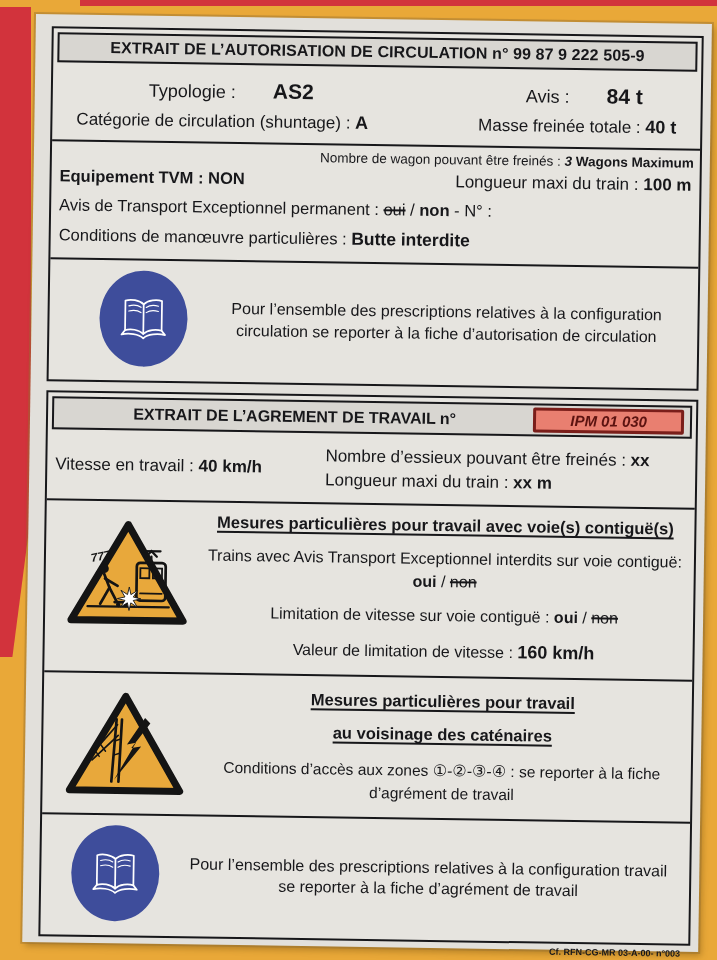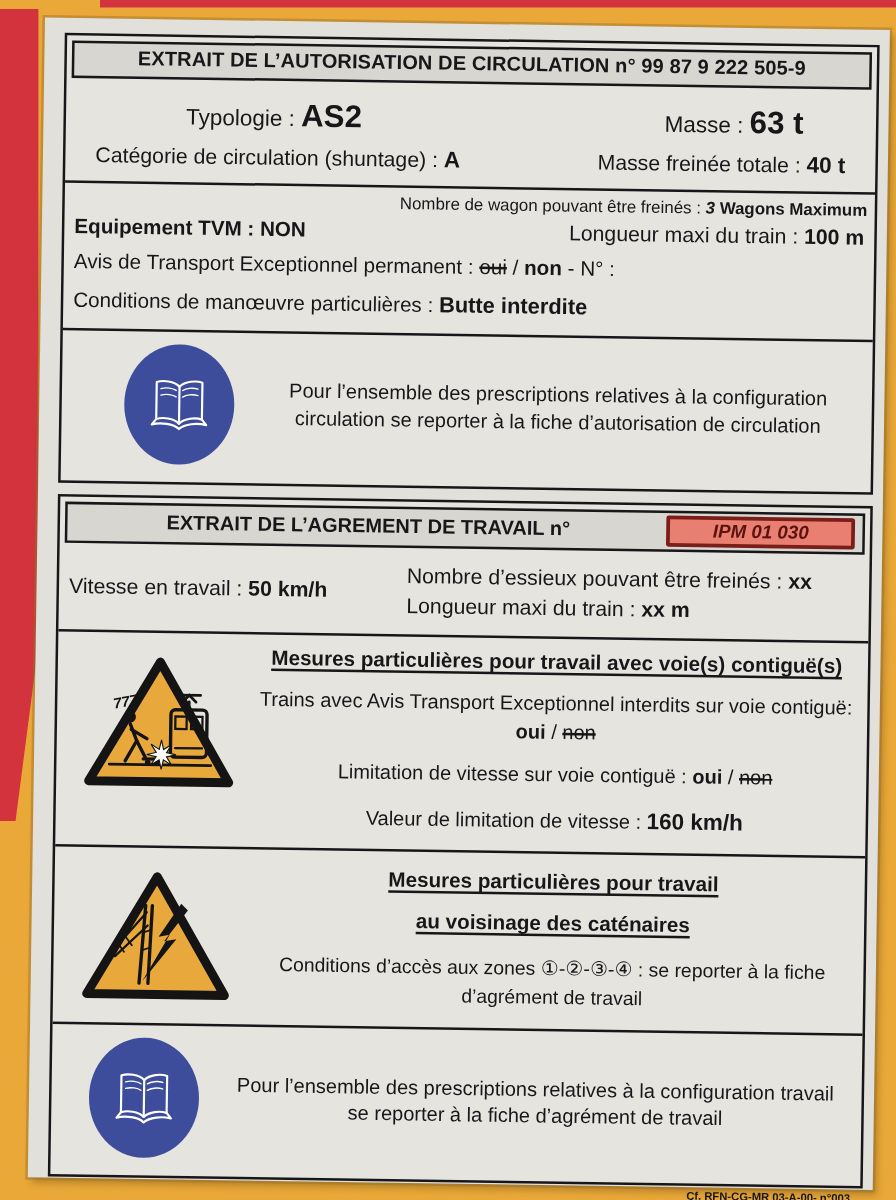--- a/index.html
+++ b/index.html
@@ -37,21 +37,21 @@
     border:3px solid #7A1E1A;background:#E97F70;color:#5C1310;
     font-weight:bold;font-style:italic;font-size:15px;
     padding:1px 34px;border-radius:2px;
   }
   .b{font-weight:bold;}
   .bi{font-weight:bold;font-style:italic;}
   .strike{text-decoration:line-through;text-decoration-thickness:1.5px;}
   .divider{border-top:2px solid #17171a;}
   .row-flex{display:flex;justify-content:space-between;align-items:baseline;}
   .typ-row{padding:10px 58px 0 96px;font-size:18px;}
-  .typ-row .b{font-size:25px;}
+  .typ-row .b{font-size:21px;margin-left:32px;}
   .cat-row{padding:8px 24px 10px 24px;font-size:17px;}
   .cat-row .b{font-size:18px;}
   .wagon-line{text-align:right;font-size:13.5px;padding:5px 6px 2px 0;}
   .tvm-row{padding:3px 8px 2px 8px;font-size:17px;}
   .tvm-label{font-weight:bold;font-size:16.5px;}
   .avis-line{padding:7px 8px 2px 8px;font-size:16.5px;}
   .cond-line{padding:8px 8px 12px 8px;font-size:16.5px;}
   .cond-line .b{font-size:17.5px;}
   .book-row{display:flex;align-items:center;padding:10px 14px 14px 50px;}
   .book-badge{
@@ -90,22 +90,22 @@
 
   <div class="panel">
     <div class="titlebar">EXTRAIT DE L’AUTORISATION DE CIRCULATION n° 99 87 9 222 505-9</div>
 
     <div class="row-flex typ-row">
       <div>
         <span>Typologie :</span>
         <span class="b">AS2</span>
       </div>
       <div>
-        <span>Masse :</span>
-        <span class="b">63 t</span>
+        <span>Avis :</span>
+        <span class="b">84 t</span>
       </div>
     </div>
 
     <div class="row-flex cat-row">
       <div>
         <span>Catégorie de circulation (shuntage) :</span>
         <span class="b">A</span>
       </div>
       <div>
         <span>Masse freinée totale :</span>
@@ -169,21 +169,21 @@
 
   <div class="panel">
     <div class="titlebar2">
       <span class="t2text">EXTRAIT DE L’AGREMENT DE TRAVAIL n°</span>
       <span class="badge">IPM 01 030</span>
     </div>
 
     <div class="vit-row">
       <div class="vit-left">
         <span>Vitesse en travail :</span>
-        <span class="b">50 km/h</span>
+        <span class="b">40 km/h</span>
       </div>
       <div class="vit-right">
         <div>
           <span>Nombre d’essieux pouvant être freinés :</span>
           <span class="b">xx</span>
         </div>
         <div>
           <span>Longueur maxi du train :</span>
           <span class="b">xx m</span>
         </div>

